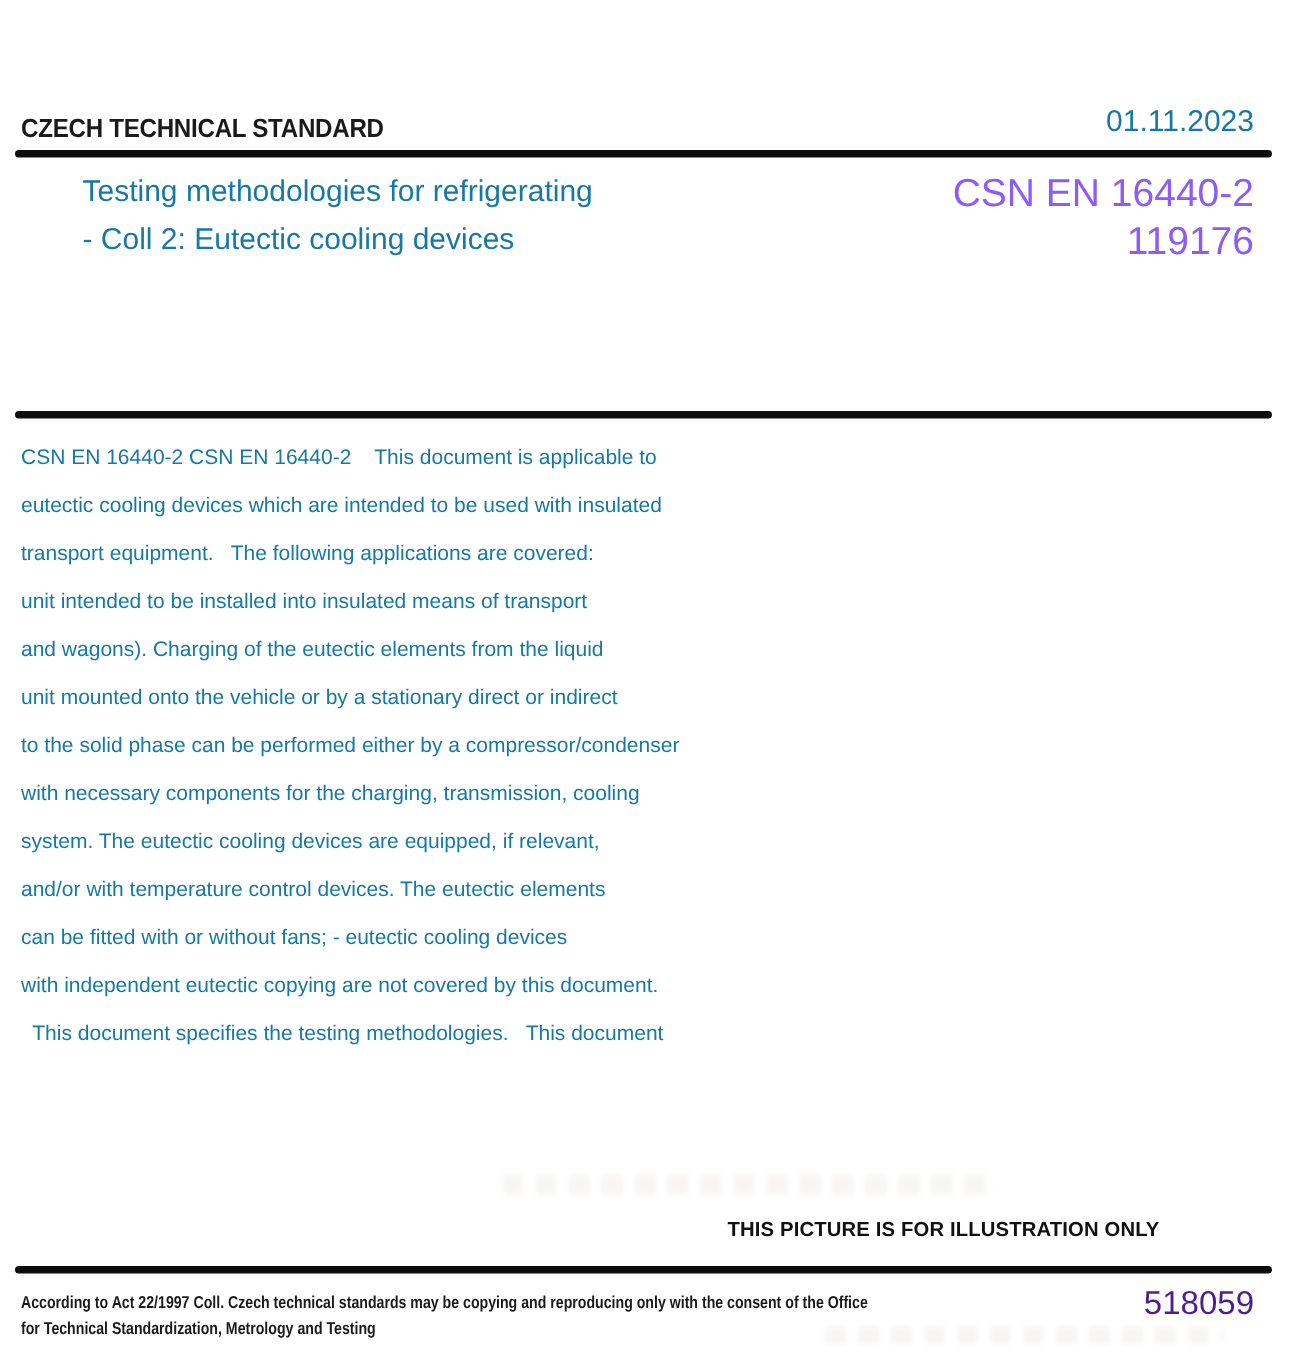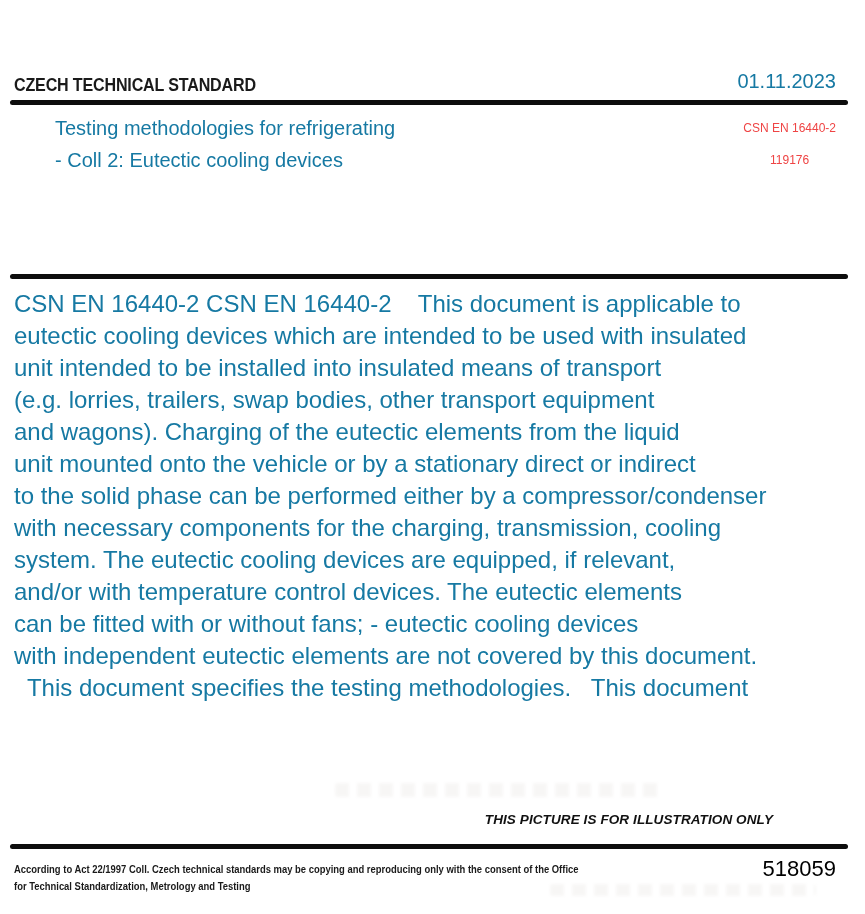--- a/index.html
+++ b/index.html
@@ -52,31 +52,31 @@
     line-height: 32px;
     color: #1679A3;
     margin-left: 41px;
   }
   .title-block .line { white-space: pre; }
 
   .meta-block {
     position: absolute;
     right: 29px;
     top: 112px;
-    font-size: 12px;
+    font-size: 26px;
     line-height: 32px;
-    color: #ef4444;
-    text-align: center;
+    color: #8b5cf6;
+    text-align: right;
   }
 
   .abstract {
     position: absolute;
     left: 14px;
     top: 288px;
-    font-size: 24px;
+    font-size: 14px;
     line-height: 32px;
     color: #1679A3;
   }
   .abstract .line { white-space: pre; }
 
   .ghost {
     position: absolute;
     opacity: 0.07;
     background: repeating-linear-gradient(90deg,
       #9a8f80 0px, #9a8f80 14px, transparent 14px, transparent 22px);
@@ -88,42 +88,41 @@
 
   .illustration-note {
     position: absolute;
     right: 92px;
     top: 812px;
     font-size: 13.5px;
     font-weight: bold;
     color: #111111;
     letter-spacing: 0.1px;
     white-space: pre;
-    font-style: italic;
   }
 
   .footer-legal {
     position: absolute;
     left: 14px;
     top: 861px;
     font-size: 11.5px;
     font-weight: bold;
     line-height: 17px;
     color: #1a1a1a;
     transform: scaleX(0.82);
     transform-origin: left top;
   }
   .footer-legal .line { white-space: pre; }
 
   .footer-number {
     position: absolute;
     right: 29px;
     top: 856px;
     font-size: 22px;
-    color: #000000;
+    color: #4c1d95;
   }
 </style>
 </head>
 <body>
 
 <div class="page">
 
   <div class="header-label">CZECH TECHNICAL STANDARD</div>
 
   <div class="header-date">01.11.2023</div>
@@ -138,30 +137,30 @@
   <div class="meta-block">
     <div class="line">CSN EN 16440-2</div>
     <div class="line">119176</div>
   </div>
 
   <div class="rule rule-2"></div>
 
   <div class="abstract">
       <div class="line">CSN EN 16440-2 CSN EN 16440-2    This document is applicable to</div>
       <div class="line">eutectic cooling devices which are intended to be used with insulated</div>
+      <div class="line">transport equipment.   The following applications are covered:</div>
       <div class="line">unit intended to be installed into insulated means of transport</div>
-      <div class="line">(e.g. lorries, trailers, swap bodies, other transport equipment</div>
       <div class="line">and wagons). Charging of the eutectic elements from the liquid</div>
       <div class="line">unit mounted onto the vehicle or by a stationary direct or indirect</div>
       <div class="line">to the solid phase can be performed either by a compressor/condenser</div>
       <div class="line">with necessary components for the charging, transmission, cooling</div>
       <div class="line">system. The eutectic cooling devices are equipped, if relevant,</div>
       <div class="line">and/or with temperature control devices. The eutectic elements</div>
       <div class="line">can be fitted with or without fans; - eutectic cooling devices</div>
-      <div class="line">with independent eutectic elements are not covered by this document.</div>
+      <div class="line">with independent eutectic copying are not covered by this document.</div>
       <div class="line">  This document specifies the testing methodologies.   This document</div>
     </div>
 
   <div class="ghost ghost-a"></div>
 
   <div class="illustration-note">THIS PICTURE IS FOR ILLUSTRATION ONLY</div>
 
   <div class="rule rule-3"></div>
 
   <div class="footer-legal">

